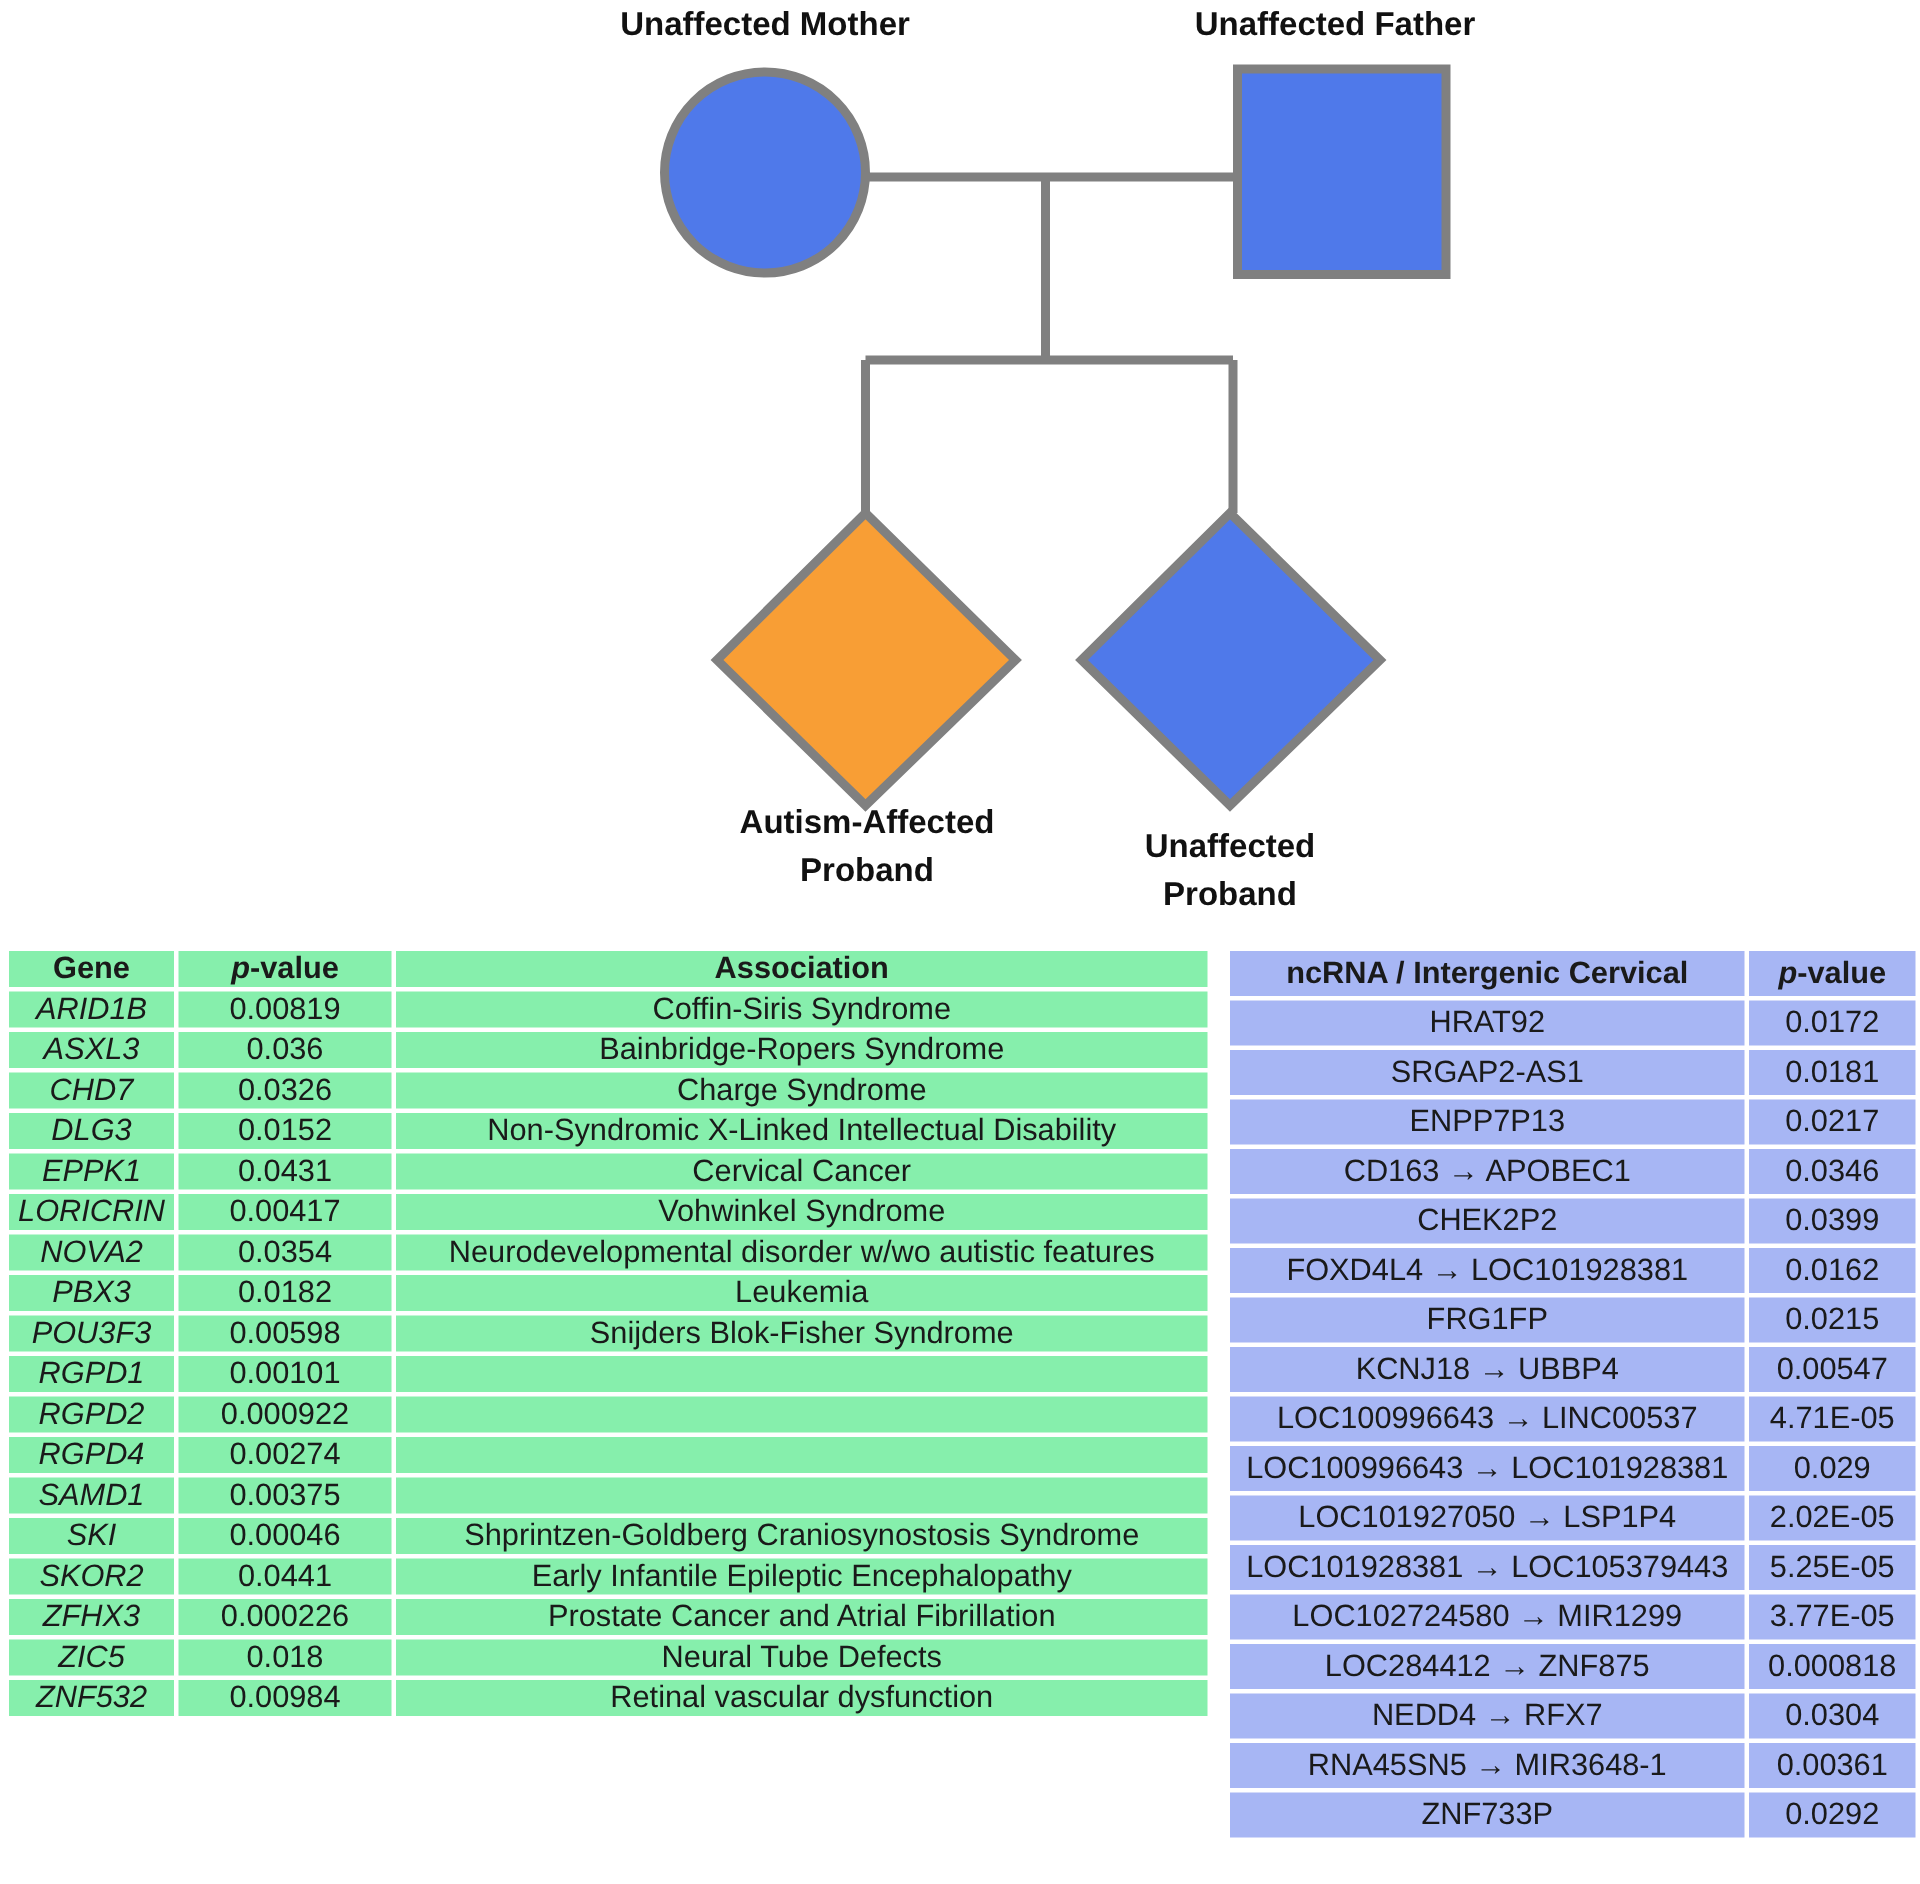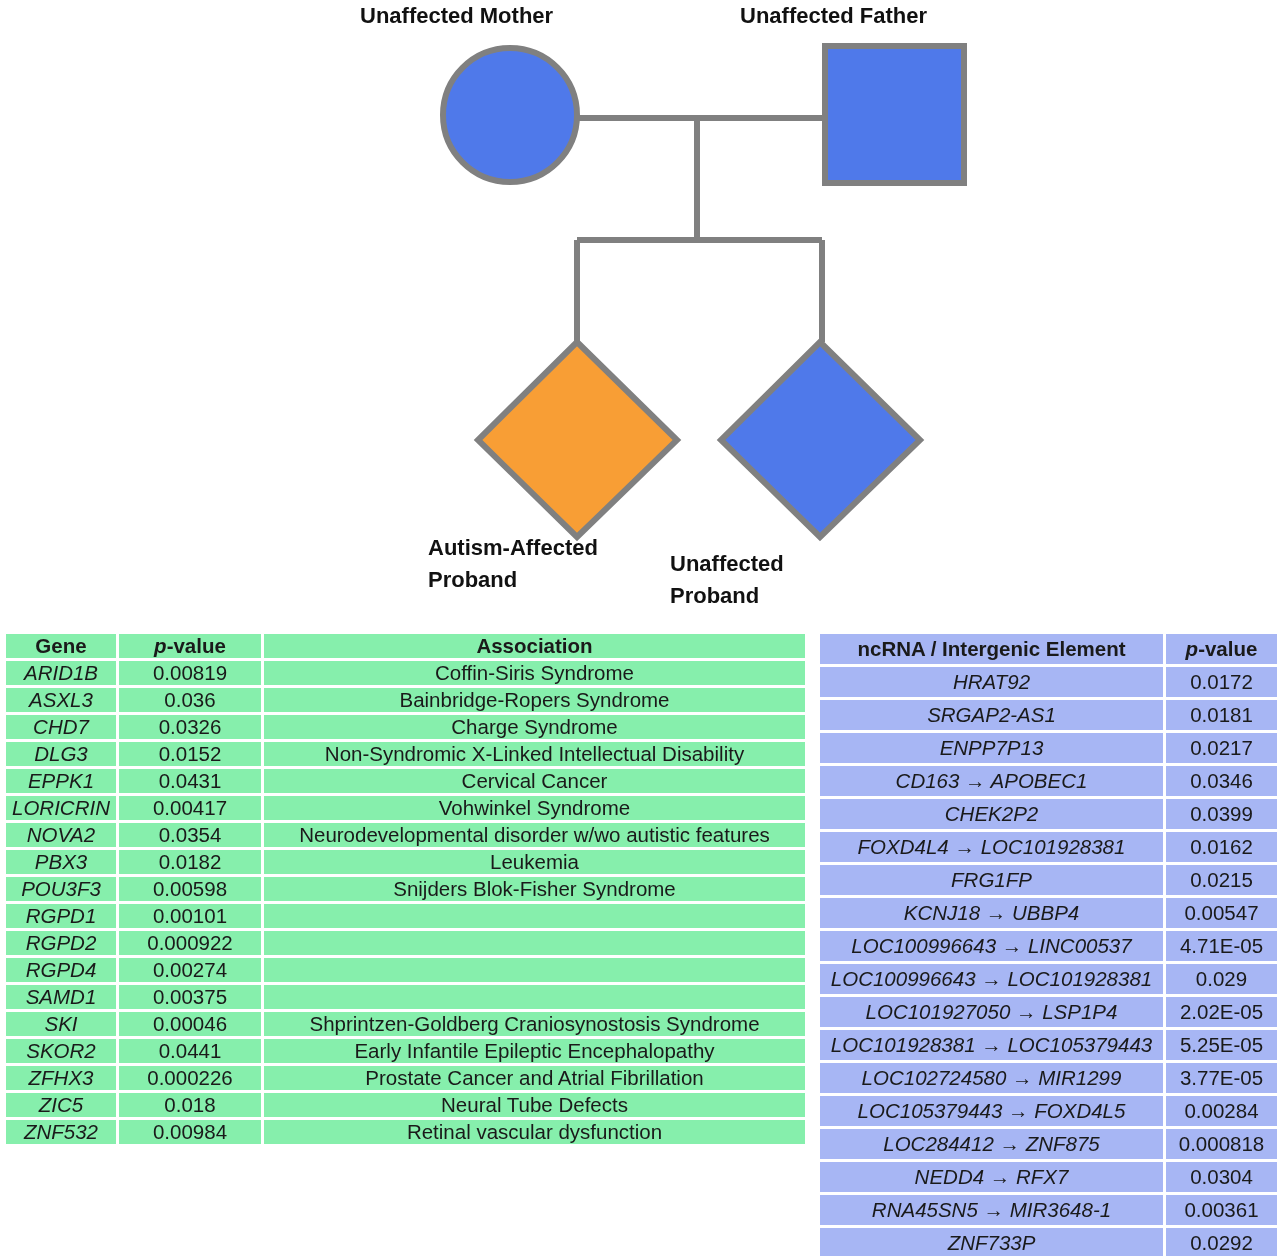--- a/index.html
+++ b/index.html
@@ -1,29 +1,29 @@
 <!DOCTYPE html>
 <html><head>
 <meta charset="utf-8">
 <style>
   html, body { margin:0; padding:0; background:#ffffff; }
   body { width:1280px; height:1256px; position:relative; overflow:hidden;
          font-family:"Liberation Sans", "DejaVu Sans", sans-serif; color:#1a1a1a; }
-  .label { position:absolute; font-weight:bold; font-size:22px; line-height:32px; color:#111; }
+  .label { position:absolute; font-weight:bold; font-size:22px; text-align:center; line-height:32px; color:#111; }
   #pedigree { position:absolute; left:0; top:0; }
   table { position:absolute; border-collapse:separate; border-spacing:3px; font-size:20.5px; }
   table td, table th { padding:0; text-align:center; white-space:nowrap; font-weight:normal; }
   #gene-table { left:3px; top:631px; width:805px; background:#ffffff; }
   #gene-table th, #gene-table td { background:#86efac; height:24px; }
   #gene-table th { font-weight:bold; }
   #gene-table td.gene { font-style:italic; }
   #nc-table { left:817px; top:631px; width:463px; background:#ffffff; }
   #nc-table th, #nc-table td { background:#a7b6f4; height:30px; }
   #nc-table th { font-weight:bold; }
-  #nc-table td.elem { font-style:italic; }
+  #nc-table td.elem { }
   .p-ital { font-style:italic; }
 </style>
 </head>
 <body>
 
 <svg id="pedigree" width="1280" height="630">
   <g stroke="#808080" stroke-width="6" fill="none">
     <line x1="577" y1="118" x2="825" y2="118"></line>
     <line x1="697" y1="118" x2="697" y2="240"></line>
     <line x1="577" y1="240" x2="822" y2="240"></line>
@@ -154,21 +154,21 @@
     </tbody>
 </table>
 
 <table id="nc-table">
   <colgroup>
       <col style="width:343px">
       <col>
     </colgroup>
   <thead>
     <tr>
-      <th>ncRNA / Intergenic Element</th>
+      <th>ncRNA / Intergenic Cervical</th>
       <th><span class="p-ital">p</span><span>-value</span></th>
     </tr>
   </thead>
   <tbody id="nc-tbody">
       <tr>
         <td class="elem">HRAT92</td>
         <td>0.0172</td>
       </tr>
       <tr>
         <td class="elem">SRGAP2-AS1</td>
@@ -212,24 +212,20 @@
       </tr>
       <tr>
         <td class="elem">LOC101928381 → LOC105379443</td>
         <td>5.25E-05</td>
       </tr>
       <tr>
         <td class="elem">LOC102724580 → MIR1299</td>
         <td>3.77E-05</td>
       </tr>
       <tr>
-        <td class="elem">LOC105379443 → FOXD4L5</td>
-        <td>0.00284</td>
-      </tr>
-      <tr>
         <td class="elem">LOC284412 → ZNF875</td>
         <td>0.000818</td>
       </tr>
       <tr>
         <td class="elem">NEDD4 → RFX7</td>
         <td>0.0304</td>
       </tr>
       <tr>
         <td class="elem">RNA45SN5 → MIR3648-1</td>
         <td>0.00361</td>

